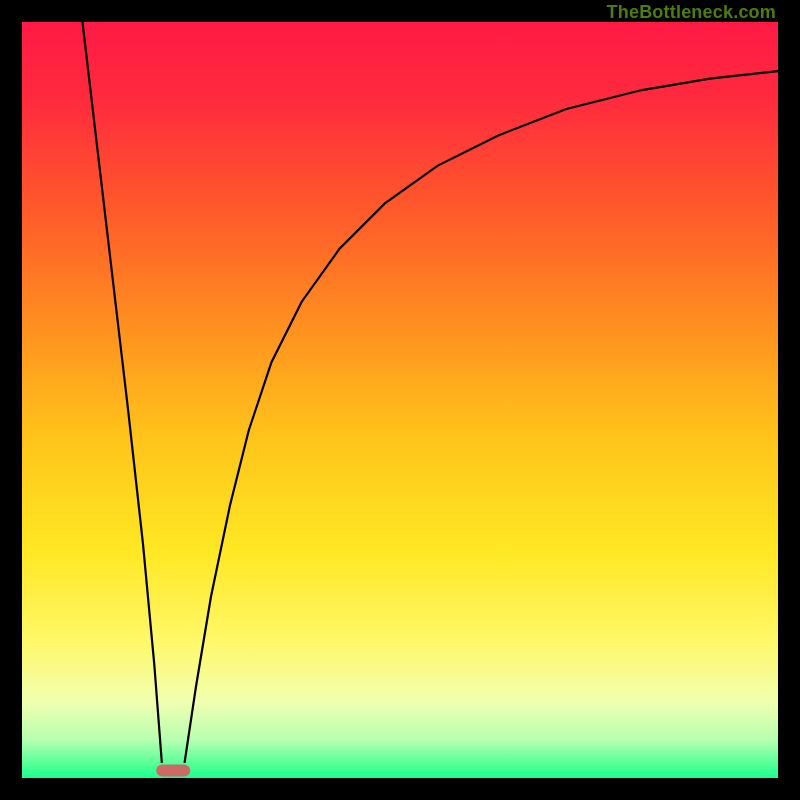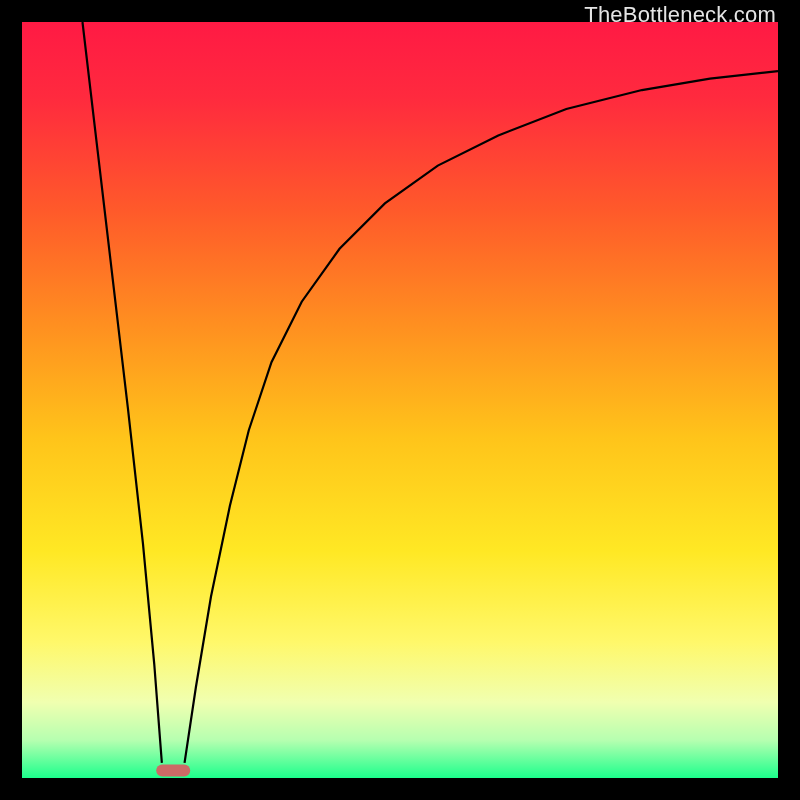--- a/index.html
+++ b/index.html
@@ -23,23 +23,23 @@
     position: absolute;
     left: 0;
     top: 0;
     width: 756px;
     height: 756px;
   }
   .watermark {
     position: absolute;
     top: 2px;
     right: 24px;
-    color: #e5e5e5;
-    font-size: 22px;
-    font-weight: 400;
+    color: #4d7c0f;
+    font-size: 18px;
+    font-weight: 700;
     letter-spacing: 0.2px;
     pointer-events: none;
   }
 </style>
 </head>
 <body>
 
 <div class="frame">
   <svg class="plot" viewBox="0 0 756 756" preserveAspectRatio="none">
     <defs>

